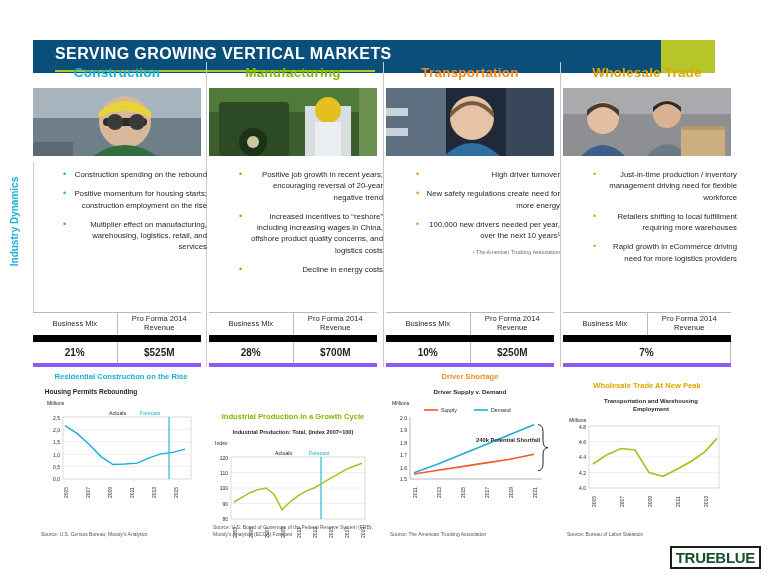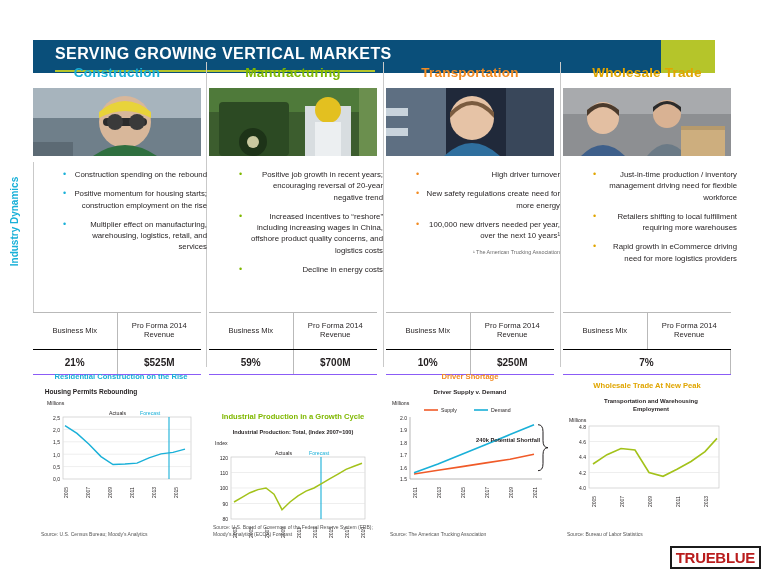--- a/index.html
+++ b/index.html
@@ -71,28 +71,28 @@
   }
   .col.c1 .bullets li:before { color:#7fb800; }
   .col.c2 .bullets li:before { color:#f28b22; }
   .col.c3 .bullets li:before { color:#e0a500; }
   .footnote { font-size:5.4px; color:#6b6b6b; margin-top:6px; padding-left:1px; }
 
   
   .metrics { position:absolute; left:33px; top:312px; width:710px; height:55px; }
   .mcol { position:absolute; top:0; width:168px; height:55px; }
   .mhead {
-    display:flex; height:38px; border-top:1px solid #b9b9b9; border-bottom:1px solid #000000;
+    display:flex; height:30px; border-top:1px solid #b9b9b9; border-bottom:7px solid #000000;
   }
   .mhead > div {
     flex:1; display:flex; align-items:center; justify-content:center;
     font-size:7.6px; text-align:center; line-height:1.15; color:#231f20;
   }
   .mhead > div:first-child { border-right:1px solid #b9b9b9; }
-  .mvals { display:flex; height:25px; border-bottom:1px solid #8b5cf6; }
+  .mvals { display:flex; height:25px; border-bottom:4px solid #8b5cf6; }
   .mvals > div {
     flex:1; display:flex; align-items:center; justify-content:center;
     font-size:10px; font-weight:bold;
   }
   .mvals > div:first-child { border-right:1px solid #b9b9b9; }
 
   
   .charts { position:absolute; left:33px; top:372px; width:710px; height:165px; }
   .chart { position:absolute; top:0; width:168px; height:165px; }
   .chart-title {
@@ -114,21 +114,21 @@
     transform:rotate(-90deg); transform-origin:center center;
     font-size:10px; font-weight:bold; color:#19b0d8;
   }
 
   
   .vsep { position:absolute; width:1px; background:#c9c9c9; top:62px; height:305px; }
 
   
   .logo {
     position:absolute; right:14px; bottom:12px;
-    font-size:15px; font-weight:bold; letter-spacing:-.3px; color:#b91c1c;margin-left:36px;
+    font-size:15px; font-weight:bold; letter-spacing:-.3px; color:#14532d;margin-left:36px;
   }
   .logo .rbox {
     display:inline-block; border:2px solid #1b1b1b; padding:1px 4px 1px 4px;
   }
 </style>
 </head>
 <body>
 
 <div class="slide">
 
@@ -259,21 +259,21 @@
         <div>21%</div>
         <div>$525M</div>
       </div>
     </div>
     <div class="mcol" style="left:176px;">
       <div class="mhead">
         <div>Business Mix</div>
         <div>Pro Forma 2014 Revenue</div>
       </div>
       <div class="mvals">
-        <div>59%</div>
+        <div>28%</div>
         <div>$700M</div>
       </div>
     </div>
     <div class="mcol" style="left:353px;">
       <div class="mhead">
         <div>Business Mix</div>
         <div>Pro Forma 2014 Revenue</div>
       </div>
       <div class="mvals">
         <div>10%</div>

